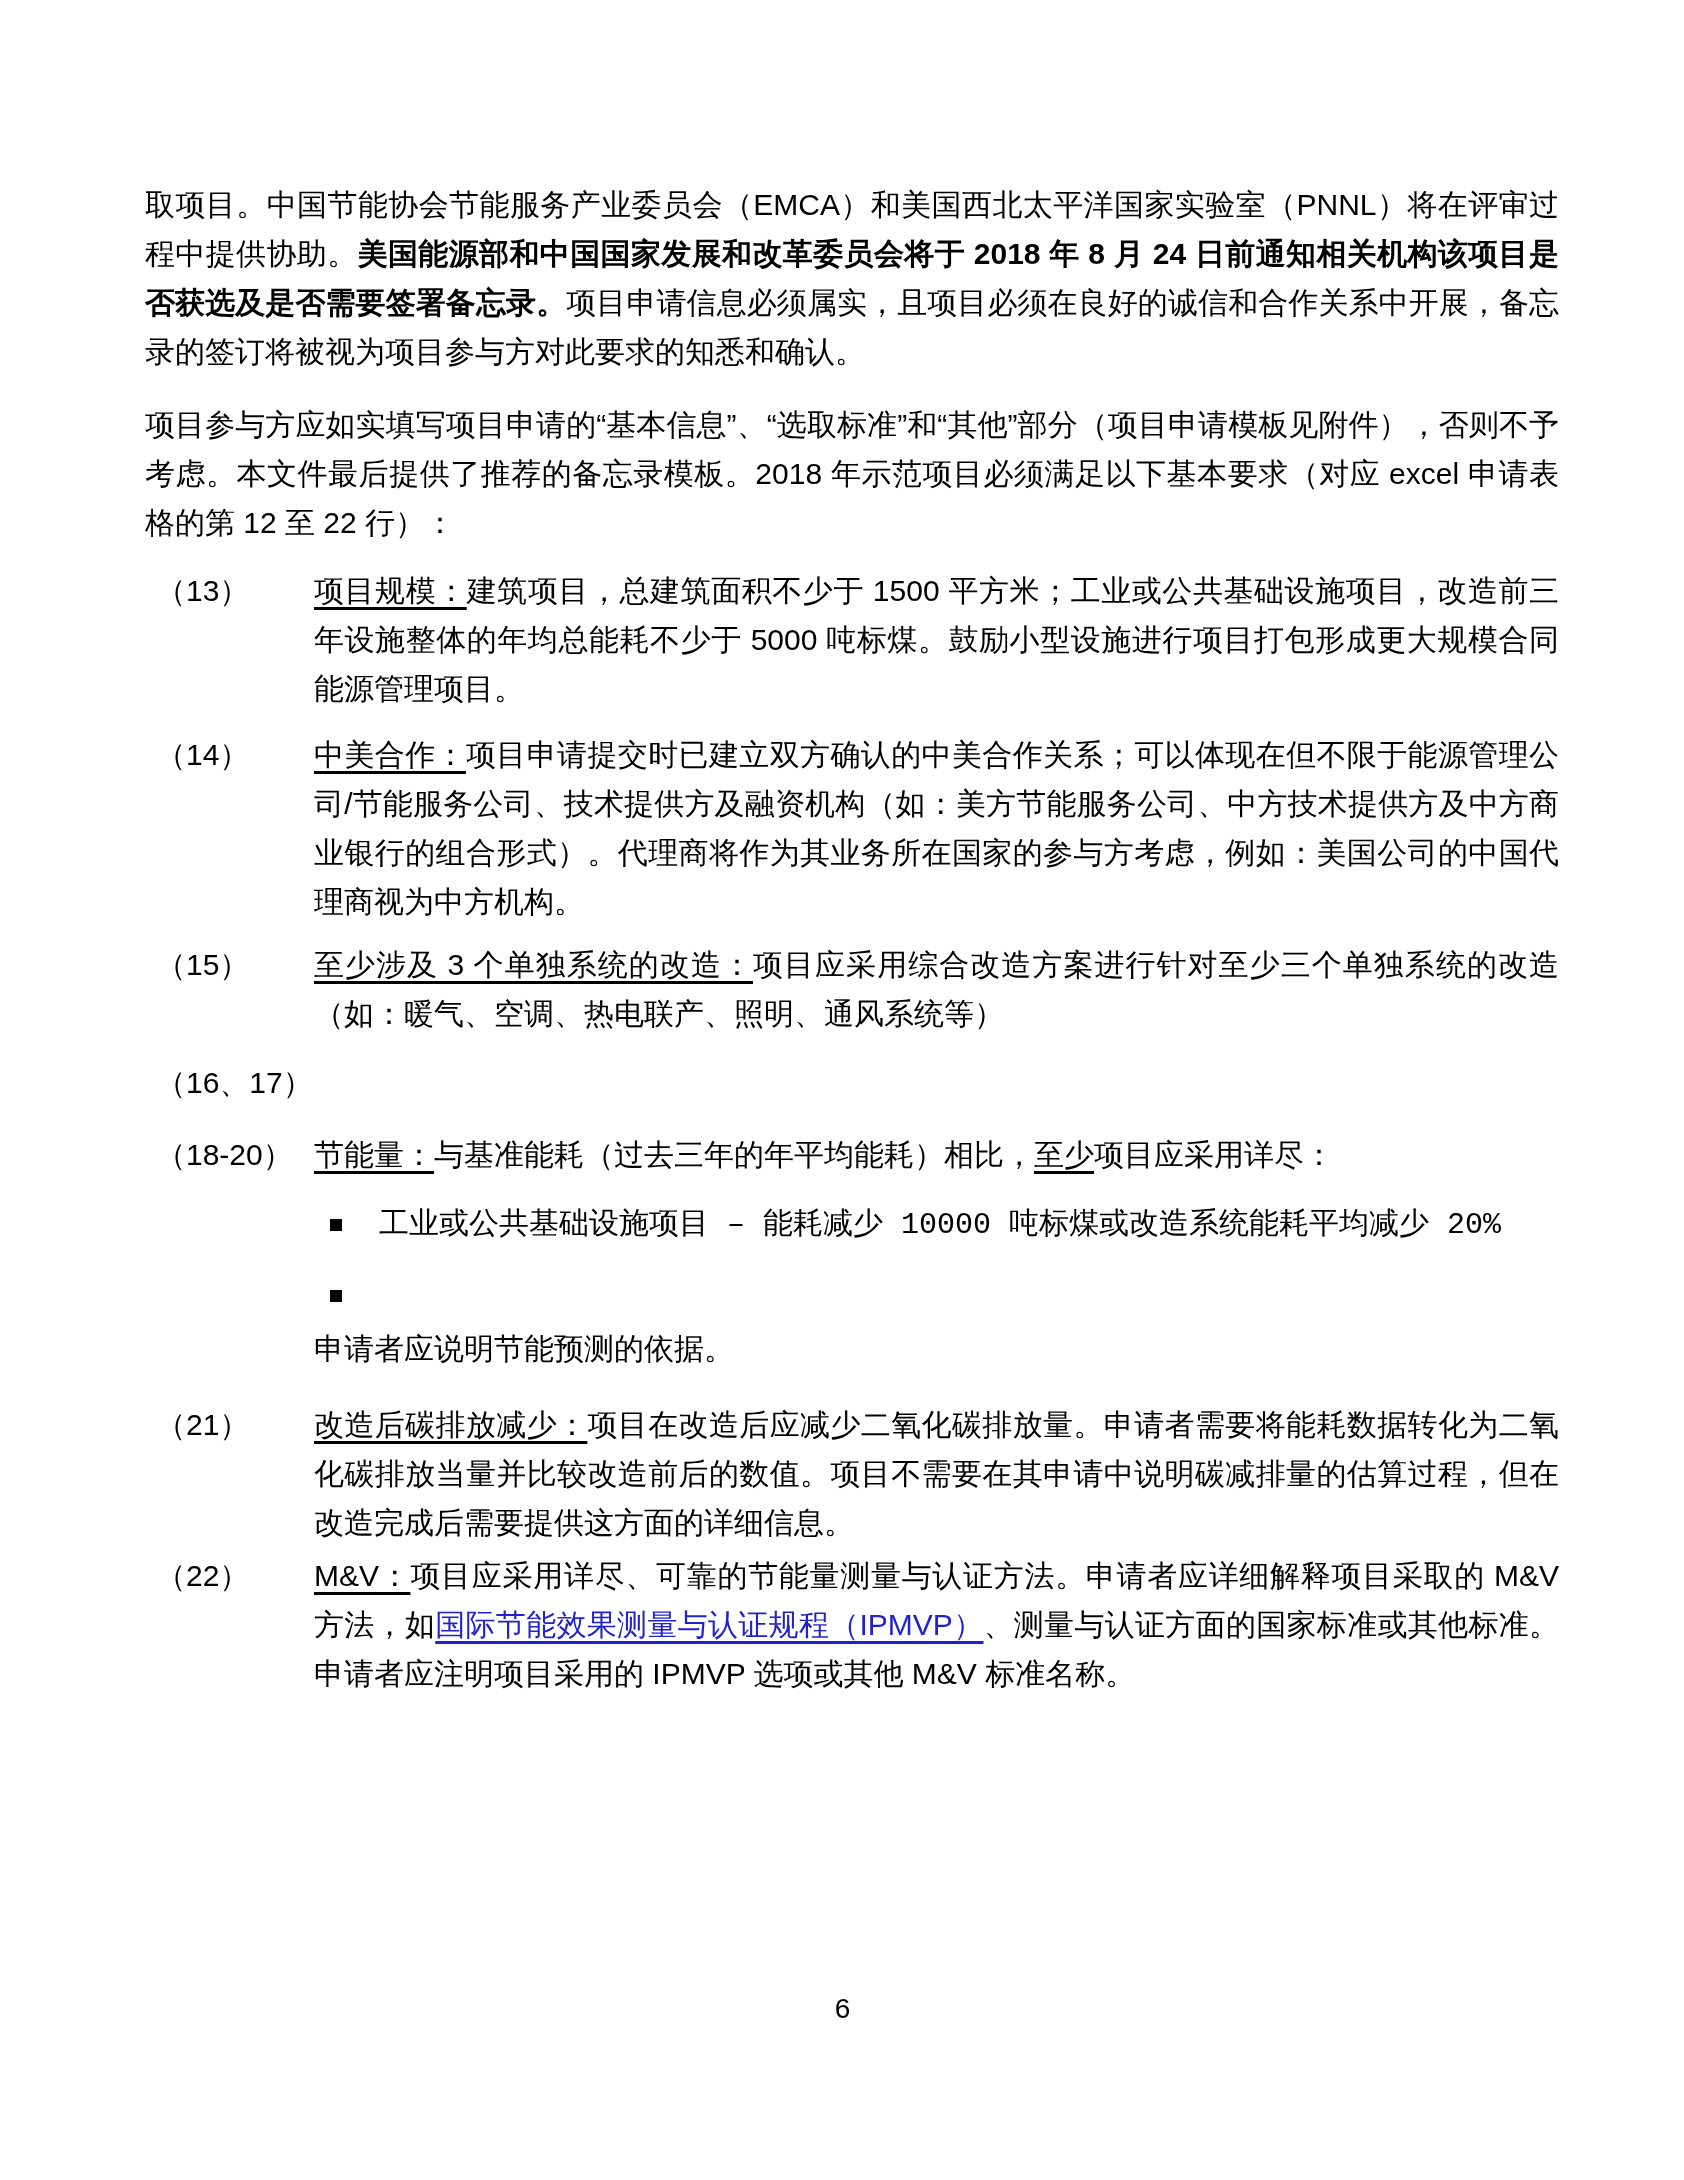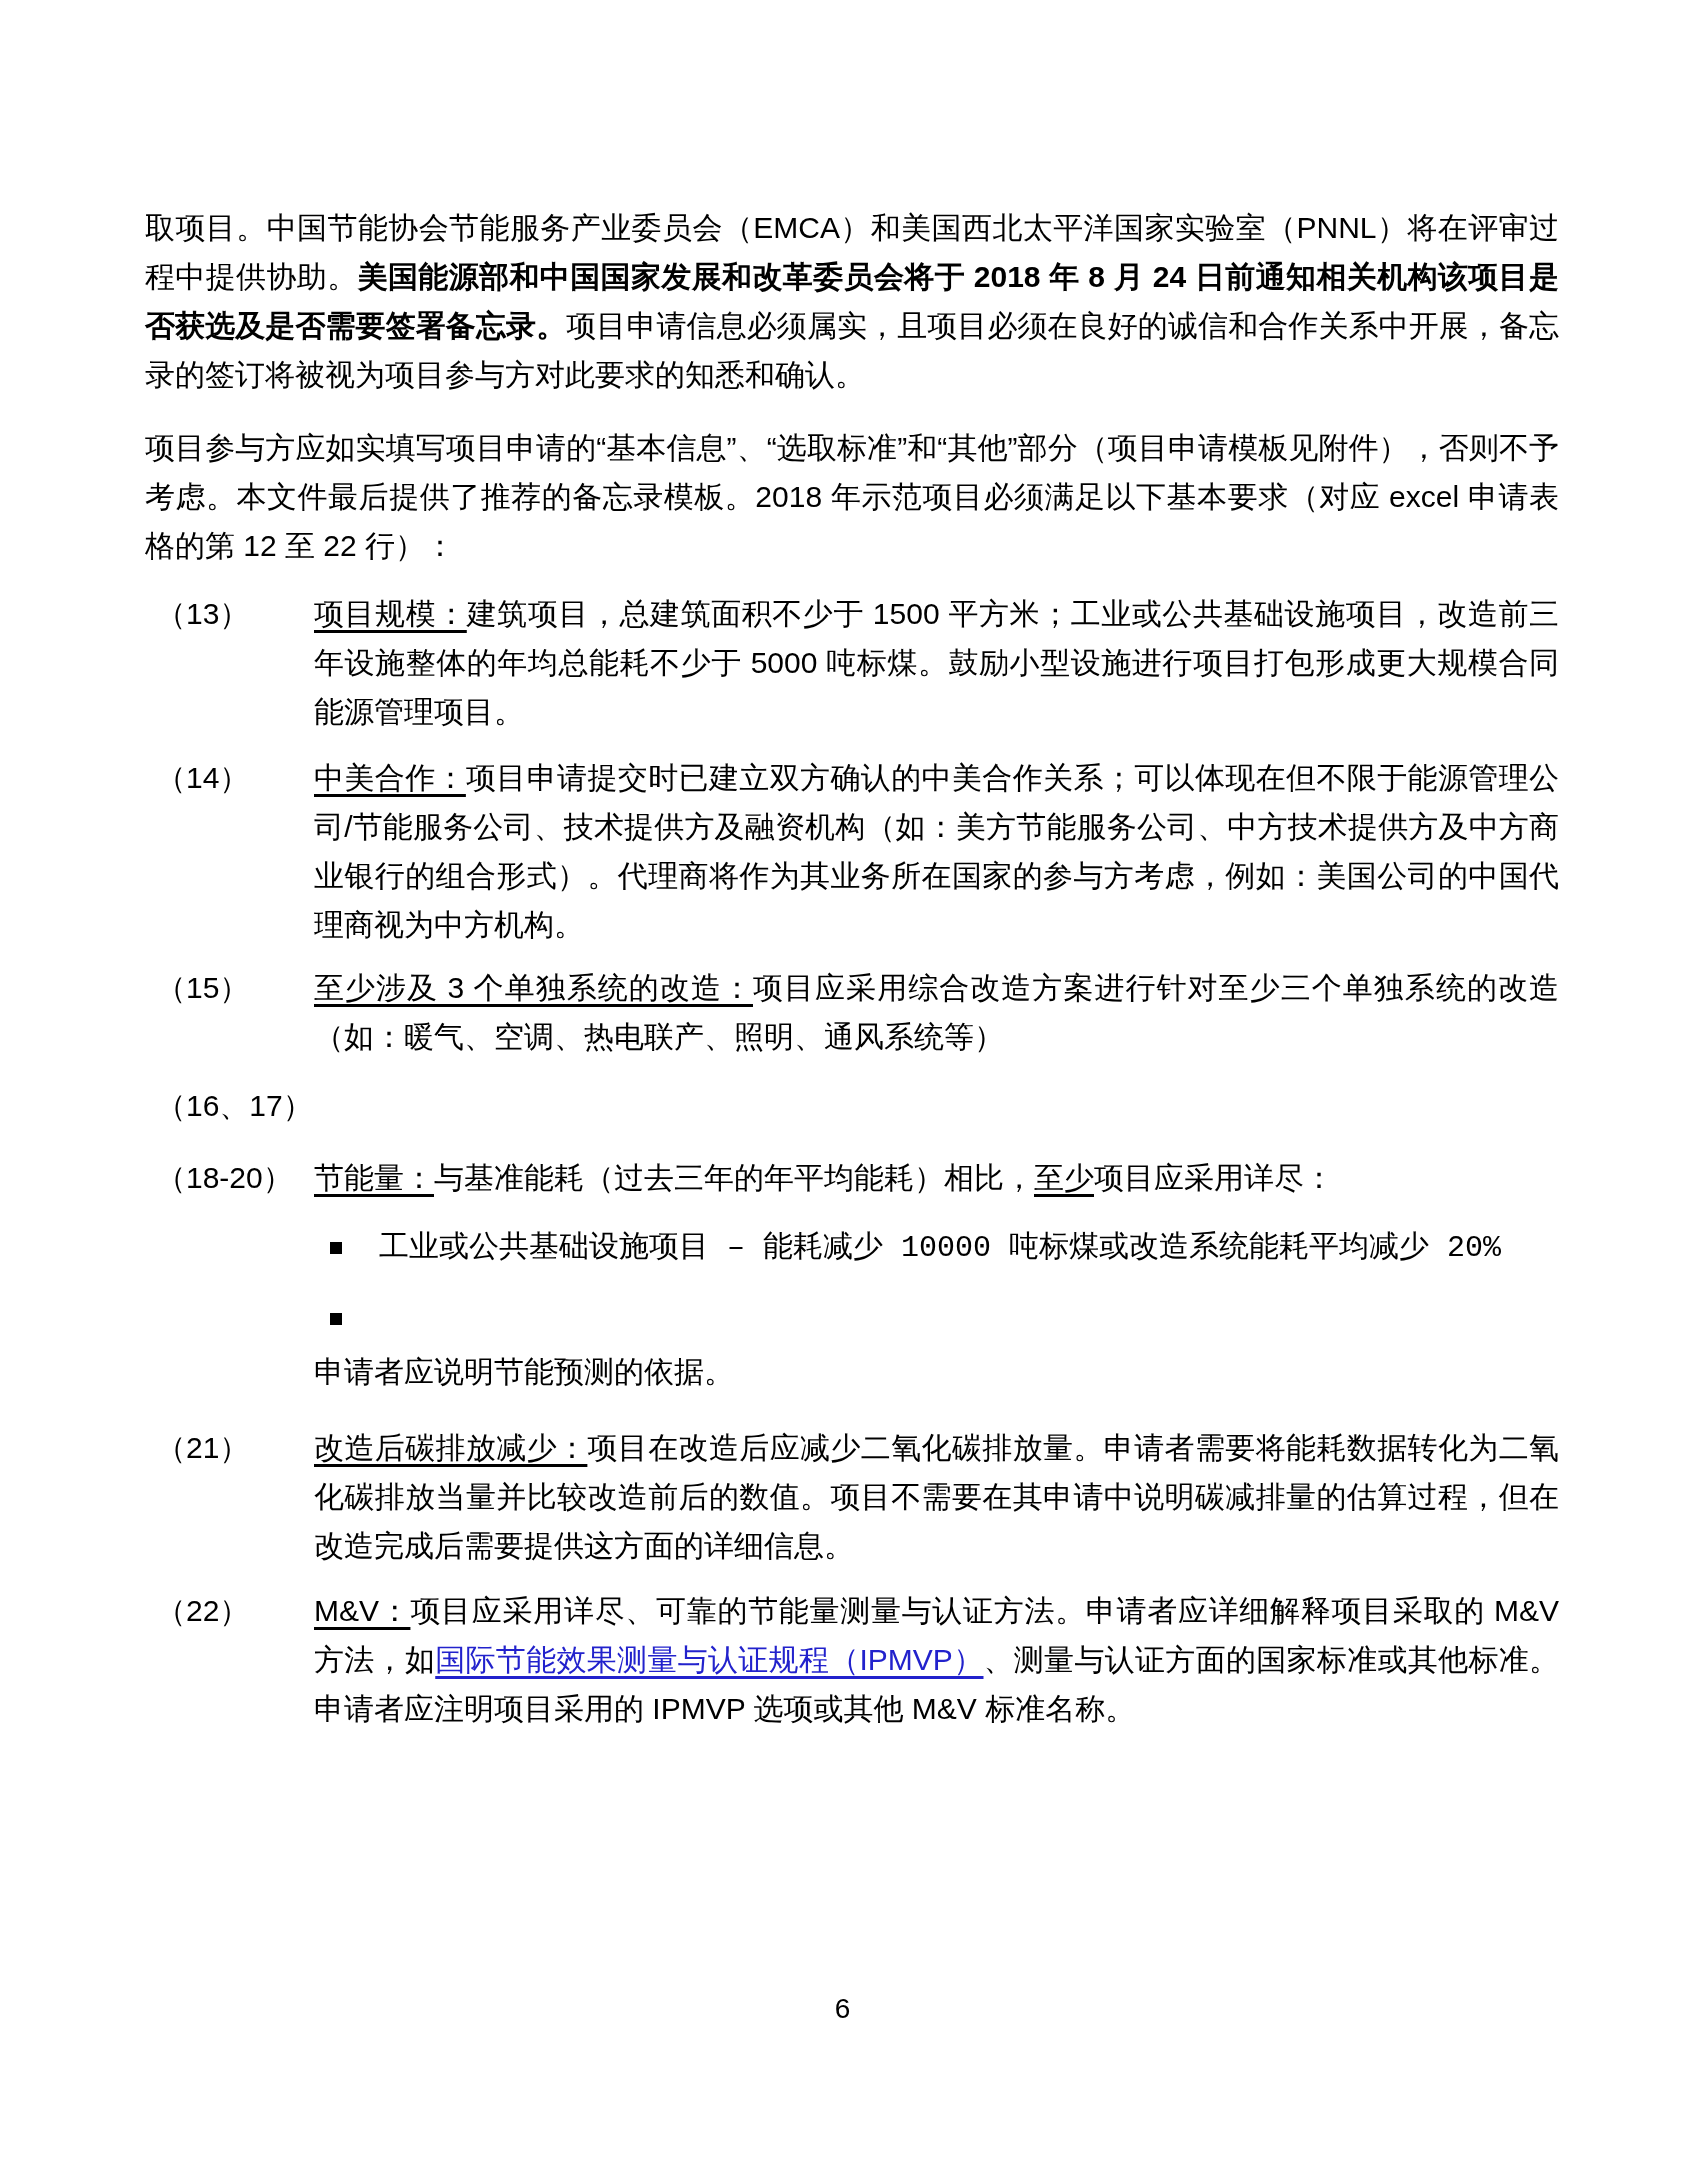--- a/index.html
+++ b/index.html
@@ -15,21 +15,21 @@
     margin:0 auto;
     background:var(--page-bg);
     font-family:"Liberation Sans","DejaVu Sans",sans-serif;
     color:var(--text-color);
     font-size:30px;
     line-height:49px;
     overflow:hidden;
   }
   .content{
     position:absolute;
-    left:145px;right:126px;top:203px;
+    left:145px;right:126px;top:180px;
     text-align:justify;
   }
   .para{margin:0;}
   .bold{font-weight:bold;}
   .u{text-decoration:underline;text-underline-offset:6px;}
   .section-heading{
     margin:24px 0 0 0;
     font-size:32px;
     line-height:41px;
     font-weight:bold;
@@ -112,21 +112,21 @@
         </div>
         <div class="note-line">申请者应说明节能预测的依据。</div>
       </div>
     </div>
 
     <div class="item" style="margin-top:27px">
       <div class="item-num">（21）</div>
       <div class="item-body"><span class="lead">改造后碳排放减少：</span><span>项目在改造后应减少二氧化碳排放量。申请者需要将能耗数据转化为二氧化碳排放当量并比较改造前后的数值。项目不需要在其申请中说明碳减排量的估算过程，但在改造完成后需要提供这方面的详细信息。</span></div>
     </div>
 
-    <div class="item" style="margin-top:16px">
+    <div class="item" style="margin-top:4px">
       <div class="item-num">（22）</div>
       <div class="item-body"><span class="lead">M&amp;V：</span><span>项目应采用详尽、可靠的节能量测量与认证方法。申请者应详细解释项目采取的 M&amp;V 方法，如</span><a class="doc-link">国际节能效果测量与认证规程（IPMVP）</a><span>、测量与认证方面的国家标准或其他标准。申请者应注明项目采用的 IPMVP 选项或其他 M&amp;V 标准名称。</span></div>
     </div>
 
   </div>
 
   <div class="page-number">6</div>
 </div>
 
 

